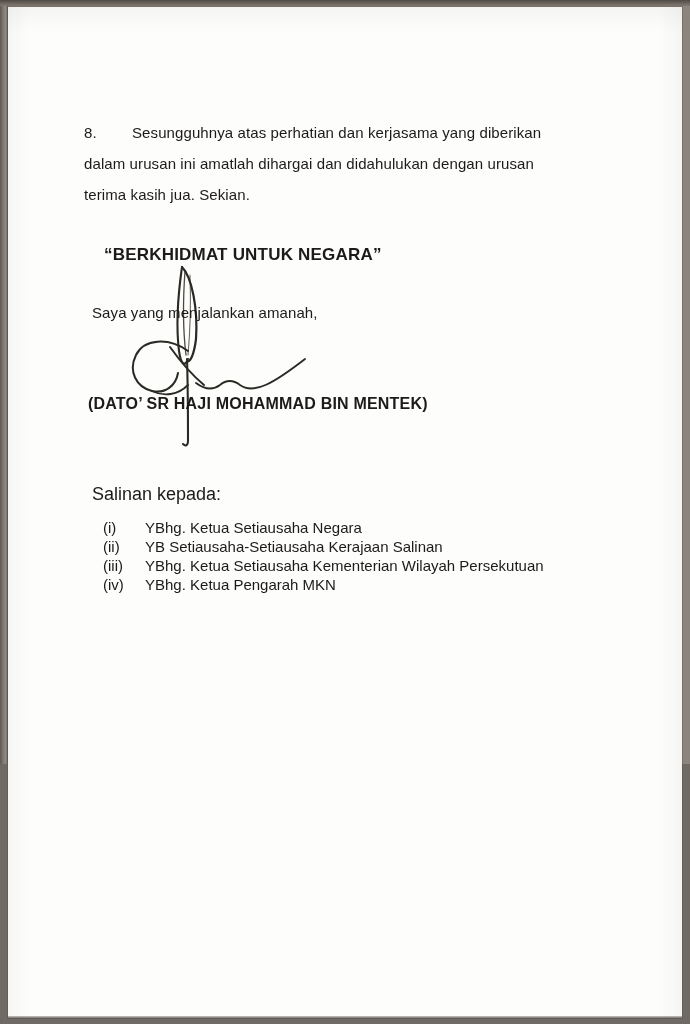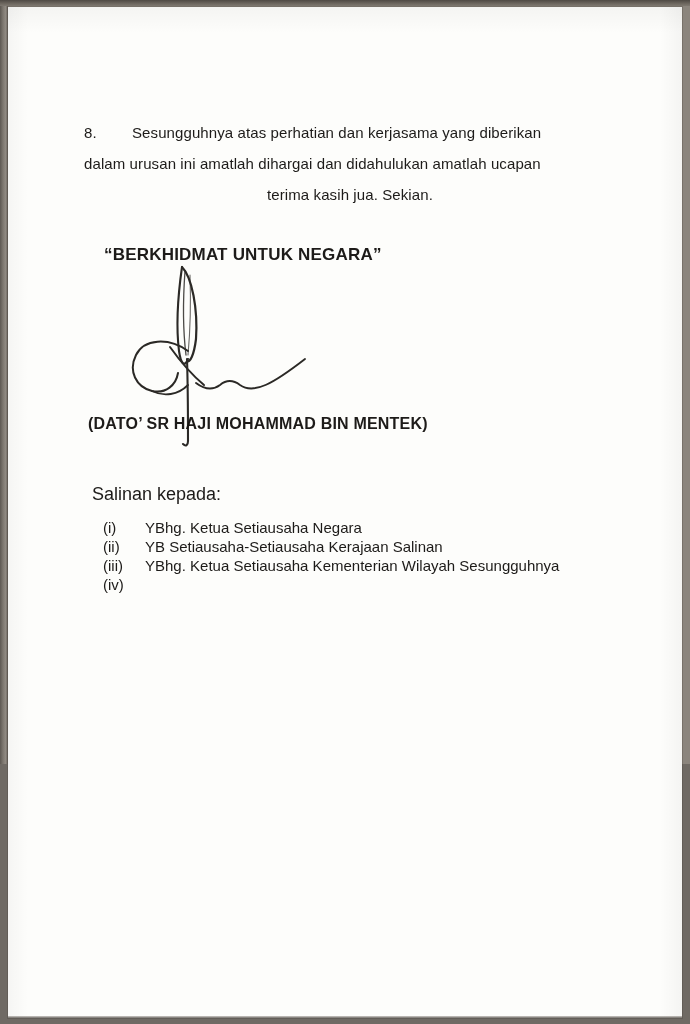--- a/index.html
+++ b/index.html
@@ -79,21 +79,21 @@
     line-height: 31px;
     text-align: justify;
     text-justify: inter-word;
     letter-spacing: 0.1px;
   }
   #para .num {
     display: inline-block;
     width: 48px;
   }
   #para > .lastline {
-    text-align: center;
+    text-align: left;
   }
 
   
   #motto {
     left: 84px;
     top: 238px;
     font-size: 17px;
     font-weight: bold;
     letter-spacing: 0.2px;
     margin-left: 12px;
@@ -103,21 +103,21 @@
   #closing {
     left: 84px;
     top: 297px;
     font-size: 15px;
     letter-spacing: 0.1px;
   }
 
   
   #signer-name {
     left: 80px;
-    top: 408px;
+    top: 388px;
     font-size: 16px;
     font-weight: bold;
     letter-spacing: 0.2px;
     white-space: nowrap;
   }
 
   
   #cc-title {
     left: 84px;
     top: 477px;
@@ -165,46 +165,48 @@
 <body>
 
 <div id="scan">
 
   <div id="page">
 
     <div class="ink" id="para">
       <div>
         <span class="num">8.</span><span>Sesungguhnya atas perhatian dan kerjasama yang diberikan</span>
       </div>
-      <div>dalam urusan ini amatlah dihargai dan didahulukan amatlah ucapan</div>
+      <div>dalam urusan ini amatlah dihargai dan didahulukan dengan urusan</div>
       <div class="lastline">terima kasih jua. Sekian.</div>
     </div>
 
     <div class="ink" id="motto">“BERKHIDMAT UNTUK NEGARA”</div>
 
+    <div class="ink" id="closing">Saya yang menjalankan amanah,</div>
 
     <div class="ink" id="signer-name">(DATO’ SR HAJI MOHAMMAD BIN MENTEK)</div>
 
     <div class="ink" id="cc-title">Salinan kepada:</div>
 
     <ul id="cc-list">
       <li>
         <span class="marker">(i)</span>
         <span>YBhg. Ketua Setiausaha Negara</span>
       </li>
       <li>
         <span class="marker">(ii)</span>
         <span>YB Setiausaha-Setiausaha Kerajaan Salinan</span>
       </li>
       <li>
         <span class="marker">(iii)</span>
-        <span>YBhg. Ketua Setiausaha Kementerian Wilayah Sesungguhnya</span>
+        <span>YBhg. Ketua Setiausaha Kementerian Wilayah Persekutuan</span>
       </li>
       <li>
         <span class="marker">(iv)</span>
+        <span>YBhg. Ketua Pengarah MKN</span>
       </li>
     </ul>
 
     <svg id="signature" viewBox="0 0 230 200">
 
       <path d="M74 12 C 70 40, 68 72, 71 96 C 73 110, 77 112, 80 104" stroke-width="2.1"></path>
 
       <path d="M74 12 C 84 22, 90 54, 88 84 C 86 100, 82 108, 79 106" stroke-width="2.2"></path>
 
       <path d="M77 16 C 75 44, 75 76, 78 100" stroke-width="1.3" opacity="0.85"></path>

